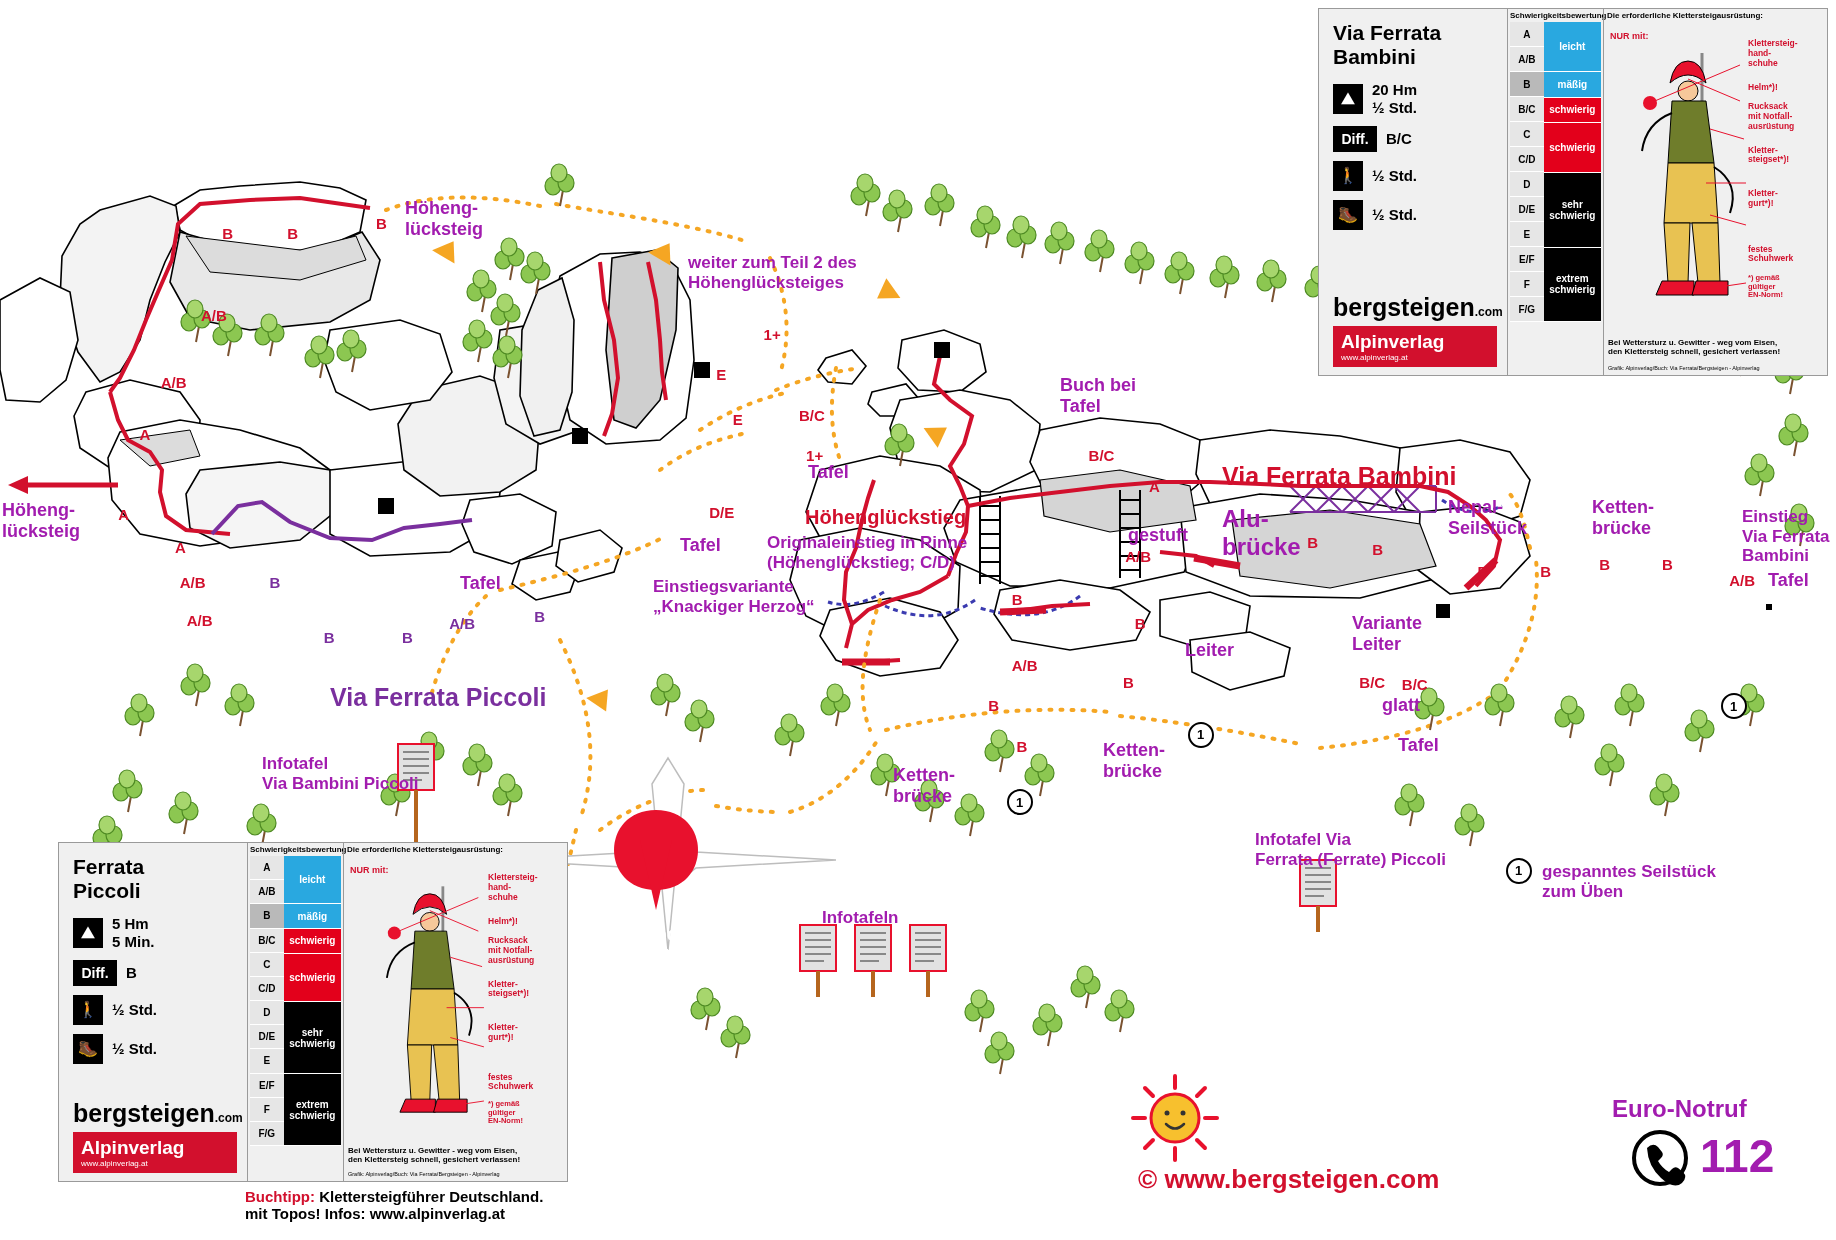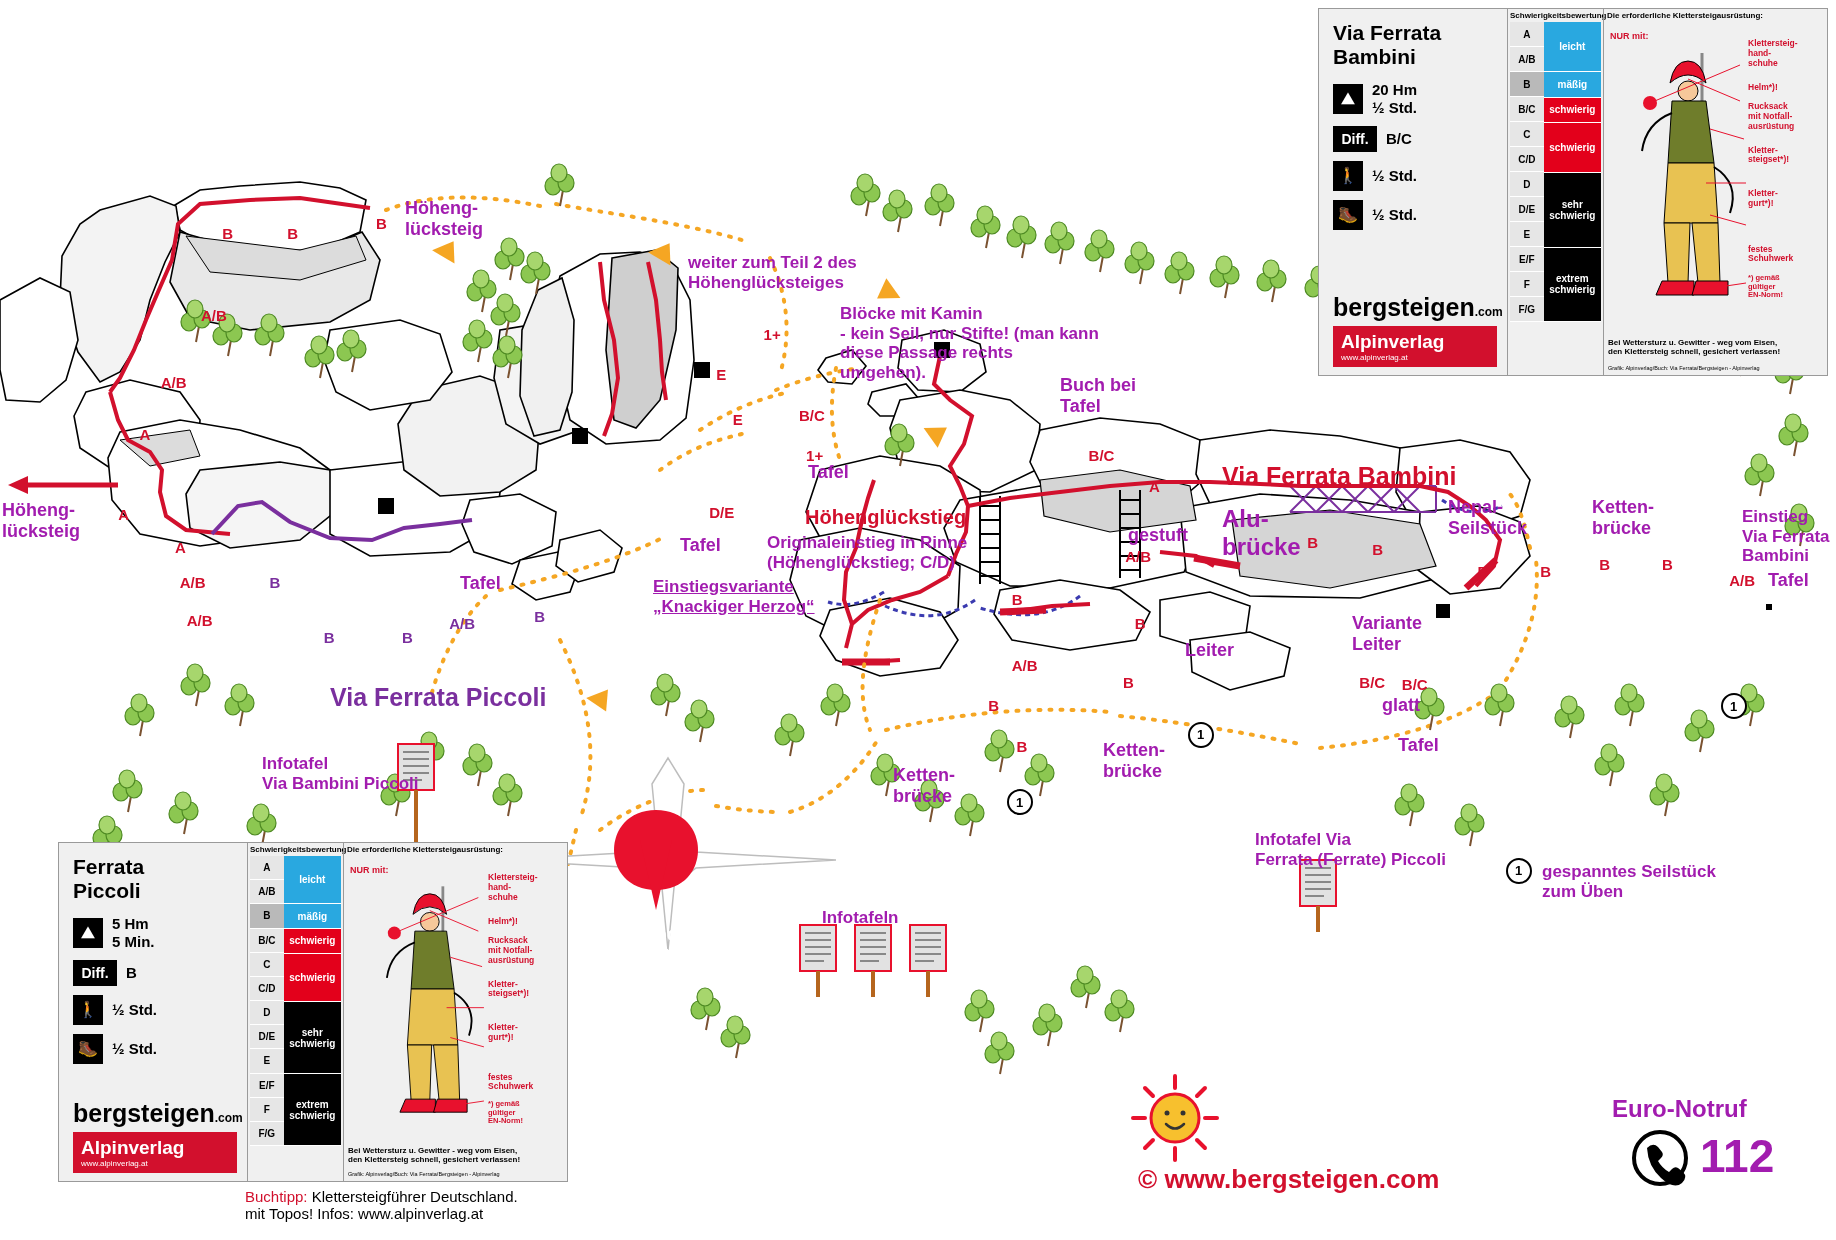--- a/index.html
+++ b/index.html
@@ -382,30 +382,26 @@
   </g>
 </svg>
 
 <div class="abs" style="left:0;top:0;width:1836px;height:1240px;">
   <div class="lbl" style="left:405px;top:198px;font-size:18px;">Höheng-
 lücksteig</div>
   <div class="lbl" style="left:2px;top:500px;font-size:18px;">Höheng-
 lücksteig</div>
   <div class="lbl" style="left:688px;top:253px;font-size:17px;">weiter zum Teil 2 des
 Höhenglücksteiges</div>
-  <div class="lbl" style="left:840px;top:304px;font-size:17px;">Blöcke mit Kamin
-- kein Seil, nur Stifte! (man kann
-diese Passage rechts
-umgehen).</div>
   <div class="lbl" style="left:680px;top:535px;font-size:18px;">Tafel</div>
   <div class="lbl" style="left:808px;top:462px;font-size:18px;">Tafel</div>
   <div class="lbl red" style="left:805px;top:506px;font-size:20px;">Höhenglückstieg</div>
   <div class="lbl" style="left:767px;top:533px;font-size:17px;">Originaleinstieg in Rinne
 (Höhenglückstieg; C/D)</div>
-  <div class="lbl" style="left:653px;top:577px;font-size:17px;text-decoration:underline;">Einstiegsvariante
+  <div class="lbl" style="left:653px;top:577px;font-size:17px;">Einstiegsvariante
 „Knackiger Herzog“</div>
   <div class="lbl" style="left:460px;top:573px;font-size:18px;">Tafel</div>
   <div class="lbl" style="left:262px;top:754px;font-size:17px;">Infotafel
 Via Bambini Piccoli</div>
   <div class="lbl" style="left:1060px;top:375px;font-size:18px;">Buch bei
 Tafel</div>
   <div class="lbl" style="left:1128px;top:525px;font-size:18px;">gestuft</div>
   <div class="lbl" style="left:1222px;top:505px;font-size:24px;">Alu-
 brücke</div>
   <div class="lbl" style="left:1448px;top:497px;font-size:18px;">Nepal-
@@ -711,17 +707,17 @@
 gültiger
 EN-Norm!</div>
       </div>
       <div style="position:absolute;left:4px;bottom:16px;font-size:8px;font-weight:bold;white-space:pre-line;line-height:1.2;">Bei Wettersturz u. Gewitter - weg vom Eisen,
 den Klettersteig schnell, gesichert verlassen!</div>
       <div style="position:absolute;left:4px;bottom:4px;font-size:5.5px;">Grafik: Alpinverlag/Buch: Via Ferrata/Bergsteigen - Alpinverlag</div>
     </div>
   </div>
 </div>
 
-<div class="abs" style="left:245px;top:1188px;font-size:15px;font-weight:normal;">
+<div class="abs" style="left:245px;top:1188px;font-size:15px;font-weight:bold;">
   <span class="red">Buchtipp:</span>
   <span style="white-space:pre-line;">Klettersteigführer Deutschland.
 mit Topos! Infos: www.alpinverlag.at</span>
 </div>
 
 </body></html>

